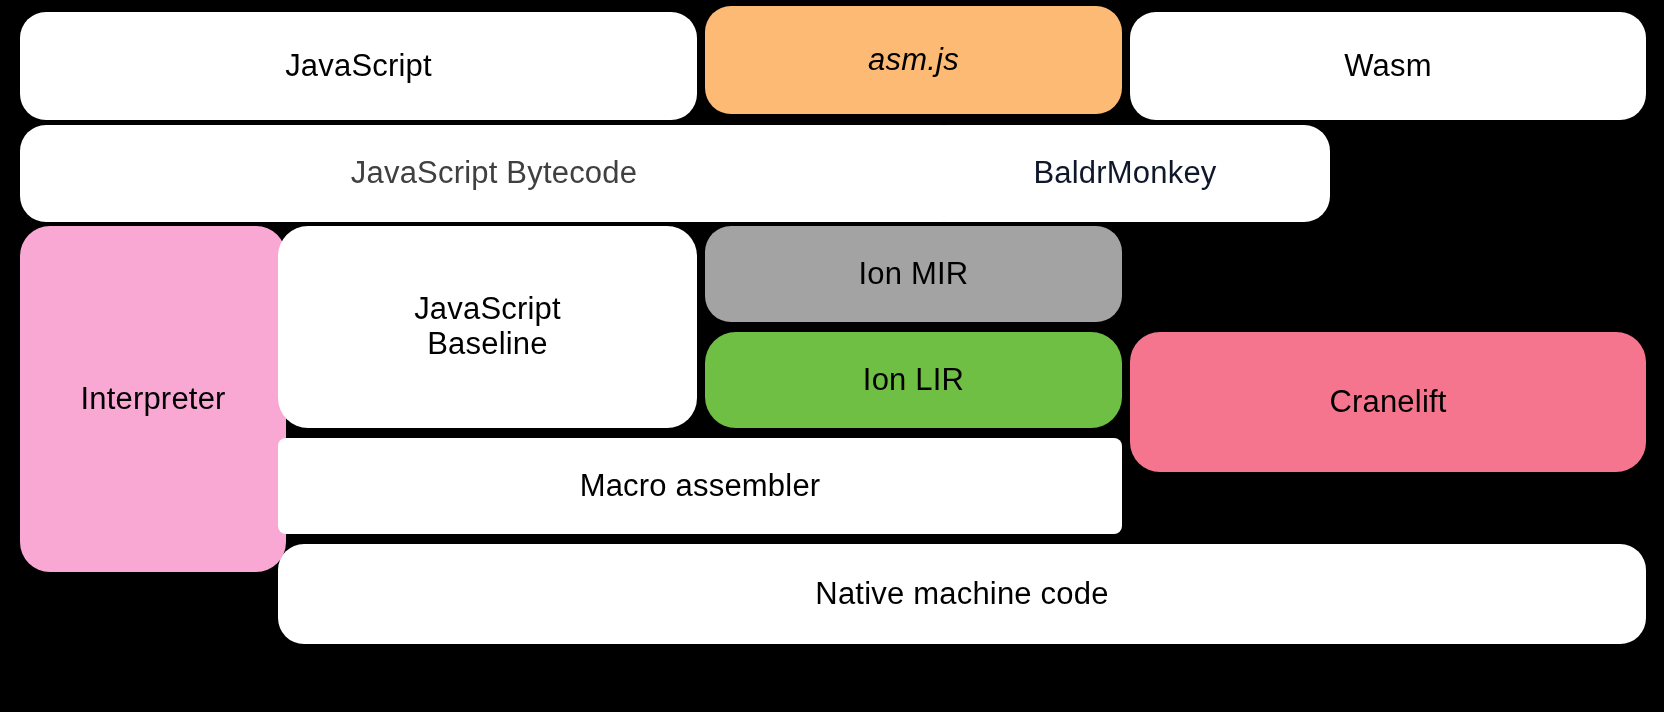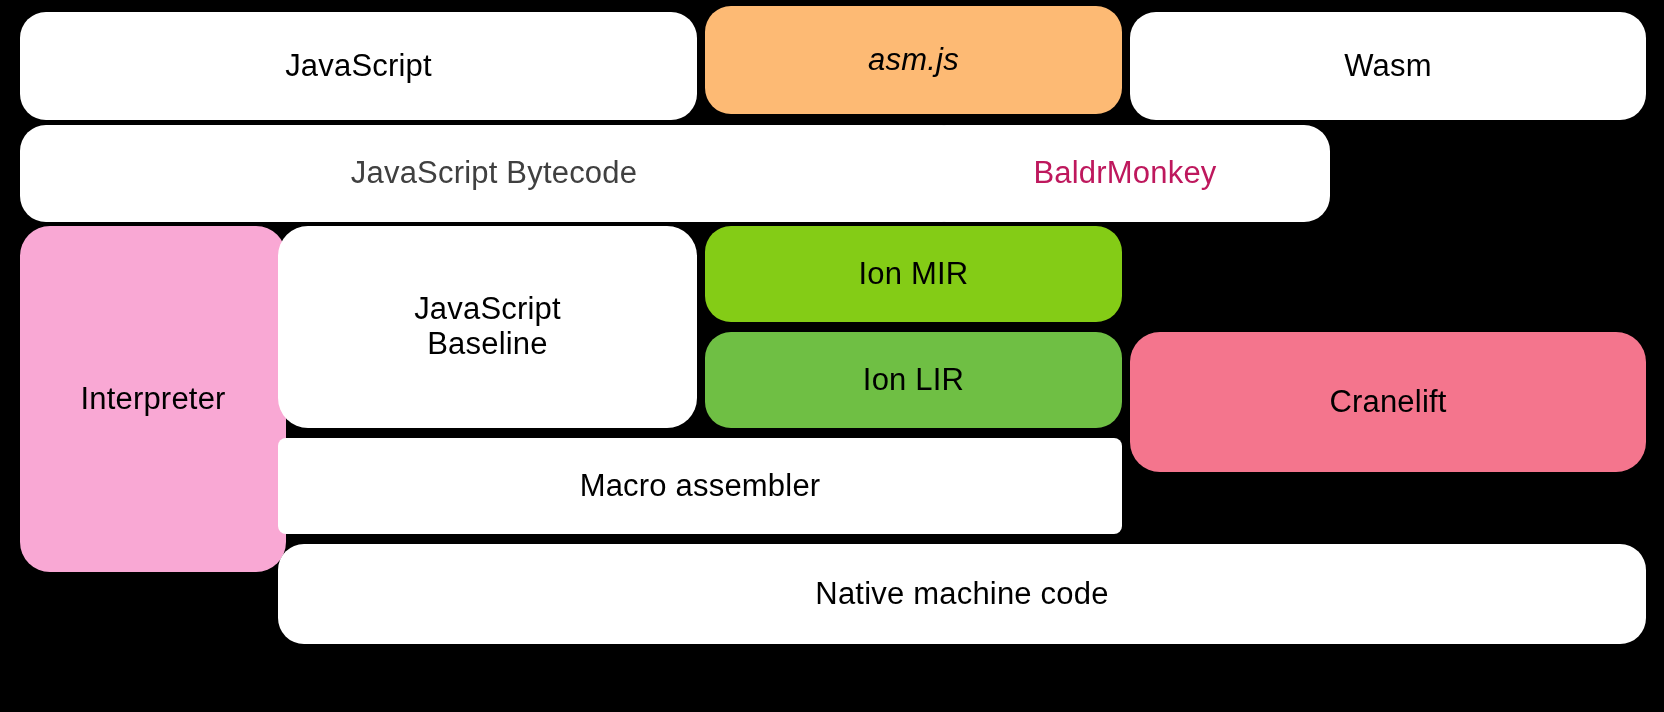--- a/index.html
+++ b/index.html
@@ -55,38 +55,38 @@
   </div>
 
   <div class="node" style="left: 1130px; top: 12px; width: 516px; height: 108px; background: rgb(255, 255, 255); color: rgb(0, 0, 0);">
     <span>Wasm</span>
   </div>
 
   <div class="node" style="left: 20px; top: 125px; width: 948px; height: 97px; background: rgb(255, 255, 255); color: #404040;">
     <span>JavaScript Bytecode</span>
   </div>
 
-  <div class="node" style="left: 920px; top: 125px; width: 410px; height: 97px; background: rgb(255, 255, 255); color: #be185d;">
+  <div class="node" style="left: 920px; top: 125px; width: 410px; height: 97px; background: rgb(255, 255, 255); color: #0f172a;">
     <span>BaldrMonkey</span>
   </div>
 
   <div class="node gray tall" style="left: 20px; top: 226px; width: 266px; height: 346px; background: #f9a8d4; color: rgb(0, 0, 0);">
     <span>Interpreter</span>
   </div>
 
   <div class="node tall" style="left: 278px; top: 226px; width: 419px; height: 202px; background: rgb(255, 255, 255); color: rgb(0, 0, 0);">
     <span>JavaScript
 Baseline</span>
   </div>
 
-  <div class="node green" style="left: 705px; top: 226px; width: 417px; height: 96px; background: #84cc16; color: rgb(0, 0, 0); text-align: center;">
+  <div class="node green" style="left: 705px; top: 226px; width: 417px; height: 96px; background: #a3a3a3; color: rgb(0, 0, 0); text-align: center;">
     <span>Ion MIR</span>
   </div>
 
-  <div class="node green" style="left: 705px; top: 332px; width: 417px; height: 96px; background: rgb(111, 191, 68); color: rgb(0, 0, 0);">
+  <div class="node green" style="left: 705px; top: 332px; width: 417px; height: 96px; background: rgb(111, 191, 68); color: rgb(0, 0, 0); border-radius: 31px;">
     <span>Ion LIR</span>
   </div>
 
   <div class="node pink tall" style="left: 1130px; top: 332px; width: 516px; height: 140px; background: rgb(244, 117, 141); color: rgb(0, 0, 0);">
     <span>Cranelift</span>
   </div>
 
   <div class="node" style="left: 278px; top: 438px; width: 844px; height: 96px; background: rgb(255, 255, 255); color: rgb(0, 0, 0); border-radius: 8px;">
     <span>Macro assembler</span>
   </div>

